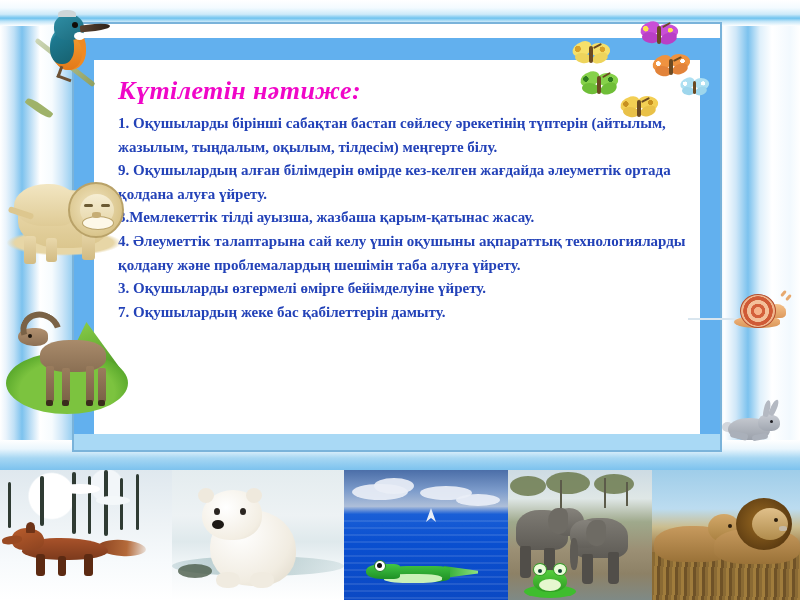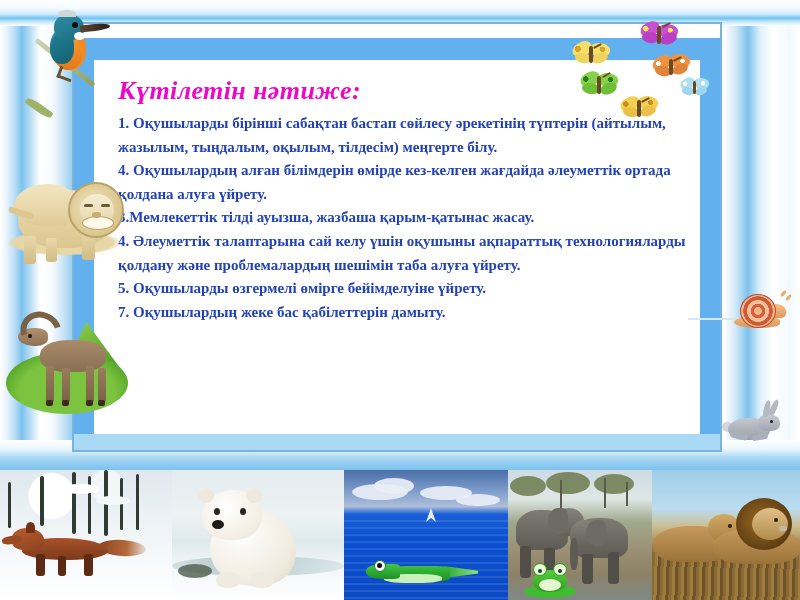--- a/index.html
+++ b/index.html
@@ -302,24 +302,24 @@
     <div class="bf-w" style="left:3px;top:11px;height:10px;width:16px;background:#e9c148;transform:rotate(16deg);"></div>
     <div class="bf-w" style="left:20px;top:10px;height:10px;width:16px;background:#e9c148;transform:rotate(-14deg);"></div>
     <div class="bf-body" style="left:17px;top:4px;height:17px;"></div>
     <div class="bf-ant" style="left:21px;top:3px;transform:rotate(-28deg);"></div>
   </div>
 
   <div class="content">
     <div class="title">Күтілетін нәтиже:</div>
     <div class="lines">
       <p>1. Оқушыларды бірінші сабақтан бастап сөйлесу әрекетінің түптерін (айтылым, жазылым, тыңдалым, оқылым, тілдесім) меңгерте білу.</p>
-      <p>4. Оқушылардың алған білімдерін өмірде кез-келген жағдайда әлеуметтік ортада қолдана алуға үйрету.</p>
+      <p>9. Оқушылардың алған білімдерін өмірде кез-келген жағдайда әлеуметтік ортада қолдана алуға үйрету.</p>
       <p>3.Мемлекеттік тілді ауызша, жазбаша қарым-қатынас жасау.</p>
       <p>4. Әлеуметтік талаптарына сай келу үшін оқушыны ақпараттық технологияларды қолдану және проблемалардың шешімін таба алуға үйрету.</p>
-      <p>5. Оқушыларды өзгермелі өмірге бейімделуіне үйрету.</p>
+      <p>3. Оқушыларды өзгермелі өмірге бейімделуіне үйрету.</p>
       <p>7. Оқушылардың жеке бас қабілеттерін дамыту.</p>
     </div>
   </div>
 
   <div class="clip kf">
     <div class="kf-reed"></div>
     <div class="kf-leaf"></div>
     <div class="kf-body"></div>
     <div class="kf-breast"></div>
     <div class="kf-wing"></div>

